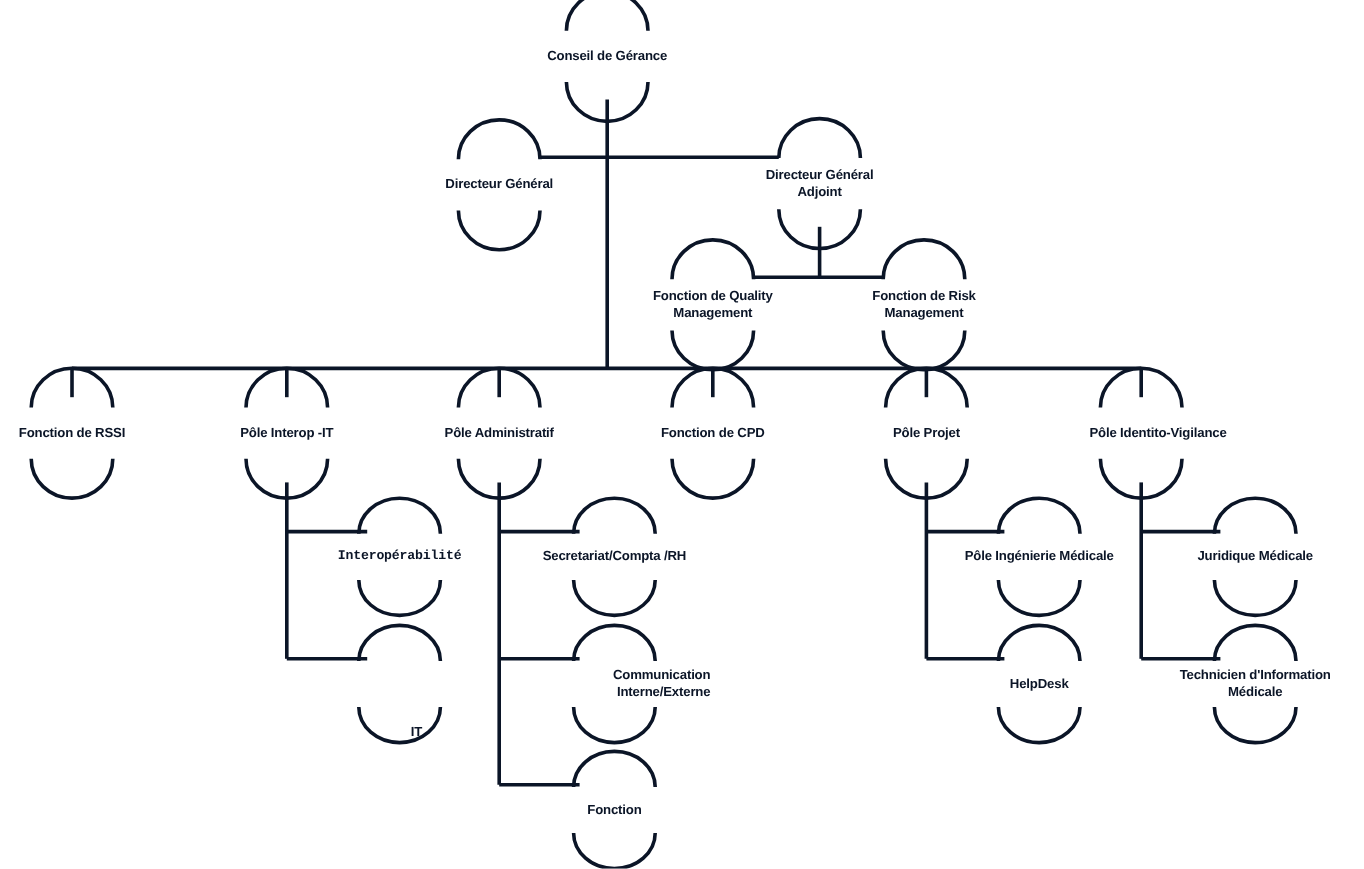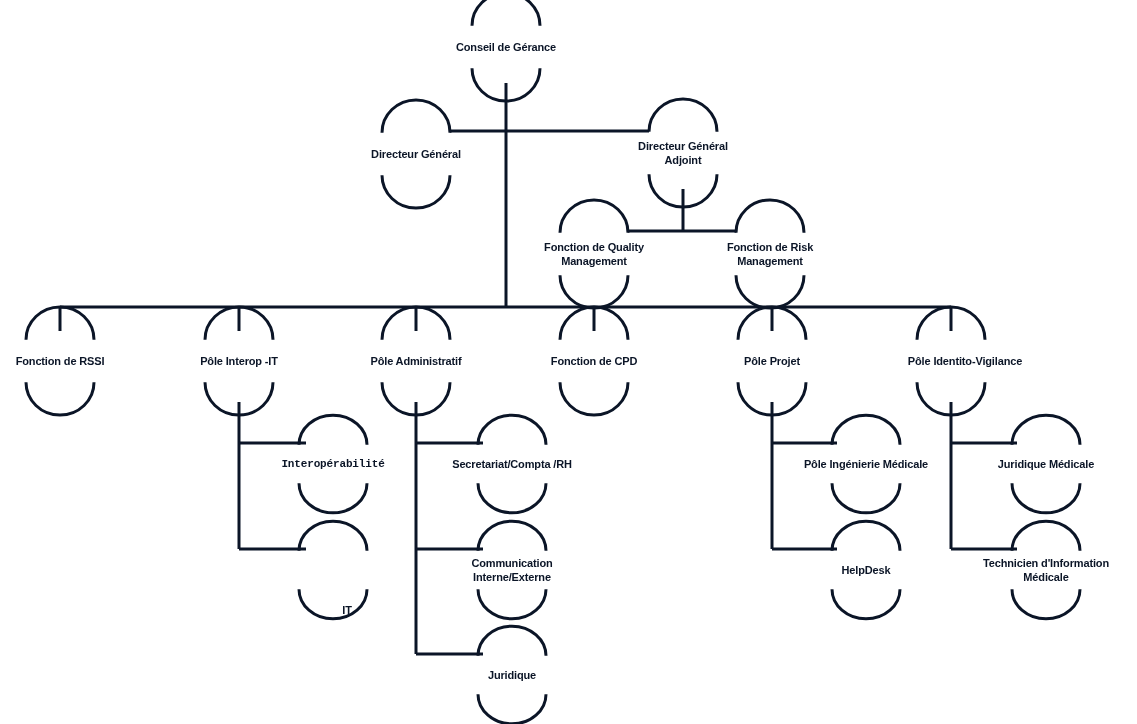--- a/index.html
+++ b/index.html
@@ -122,22 +122,22 @@
 Management</div>
       <div class="node-label" style="left: 60px; top: 361px; width: 160px;">Fonction de RSSI</div>
       <div class="node-label" style="left: 239px; top: 361px; width: 160px; text-align: center;">Pôle Interop -IT</div>
       <div class="node-label" style="left: 416px; top: 361px; width: 165px;">Pôle Administratif</div>
       <div class="node-label" style="left: 594px; top: 361px; width: 160px;">Fonction de CPD</div>
       <div class="node-label" style="left: 772px; top: 361px; width: 140px;">Pôle Projet</div>
       <div class="node-label" style="left: 965px; top: 361px; width: 200px;">Pôle Identito-Vigilance</div>
       <div class="node-label" style="left: 333px; top: 464px; width: 160px; font-family: Liberation Mono, monospace;">Interopérabilité</div>
       <div class="node-label" style="left: 347px; top: 570px; width: 100px; margin-top: 40px;">IT</div>
       <div class="node-label" style="left: 512px; top: 464px; width: 210px;">Secretariat/Compta /RH</div>
-      <div class="node-label" style="left: 512px; top: 570px; width: 160px;">Communication
+      <div class="node-label" style="left: 512px; top: 570px; width: 160px; text-align: right;">Communication
 Interne/Externe</div>
-      <div class="node-label" style="left: 512px; top: 675px; width: 130px;">Juridique</div>
+      <div class="node-label" style="left: 512px; top: 675px; width: 130px;">Fonction</div>
       <div class="node-label" style="left: 866px; top: 464px; width: 210px;">Pôle Ingénierie Médicale</div>
       <div class="node-label" style="left: 866px; top: 570px; width: 140px;">HelpDesk</div>
       <div class="node-label" style="left: 1046px; top: 464px; width: 180px;">Juridique Médicale</div>
       <div class="node-label" style="left: 1046px; top: 570px; width: 200px;">Technicien d'Information
 Médicale</div>
     </div>
 </div>
 
 </body></html>

